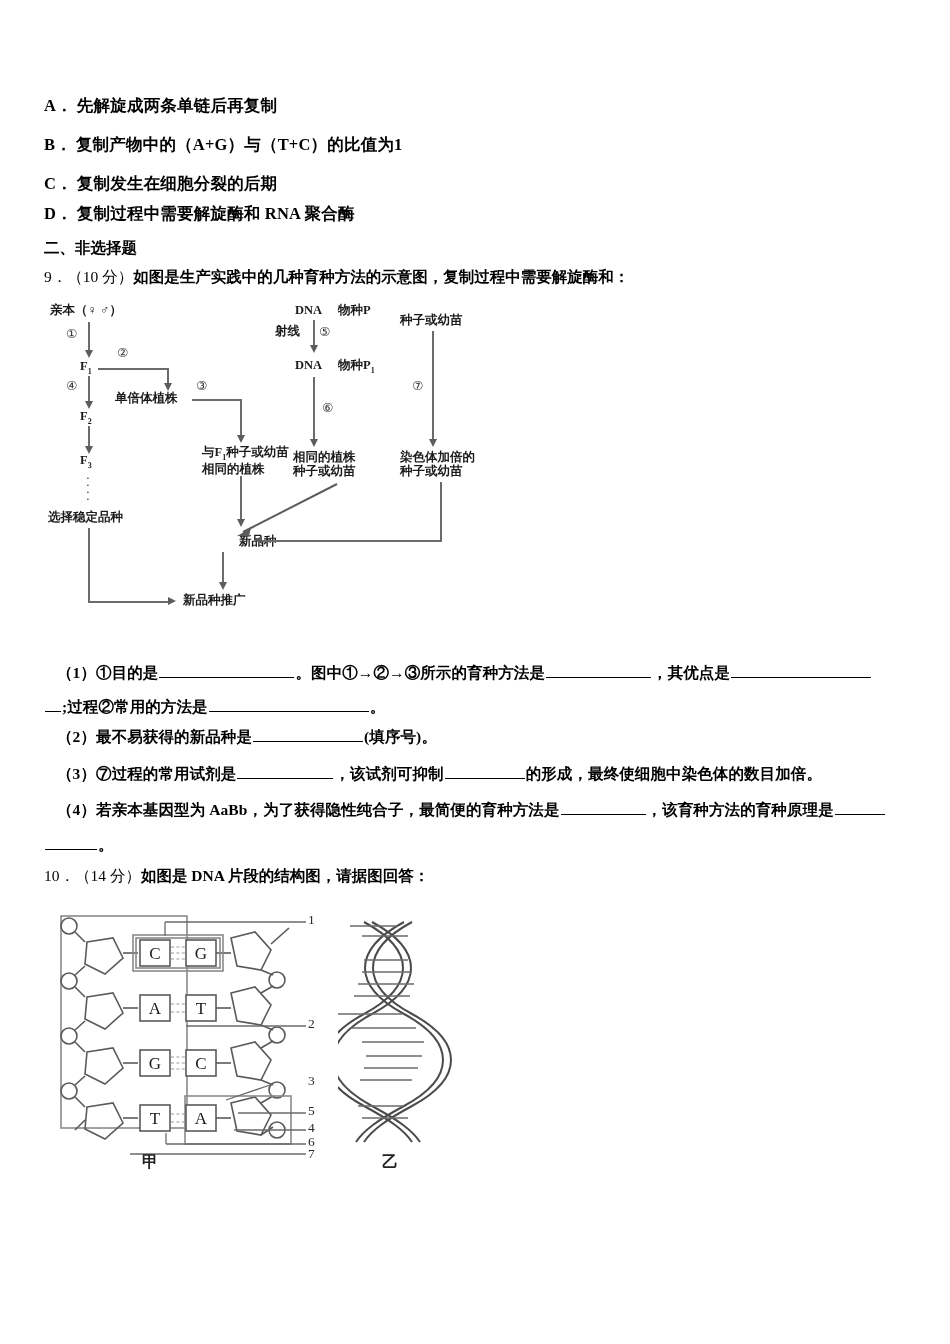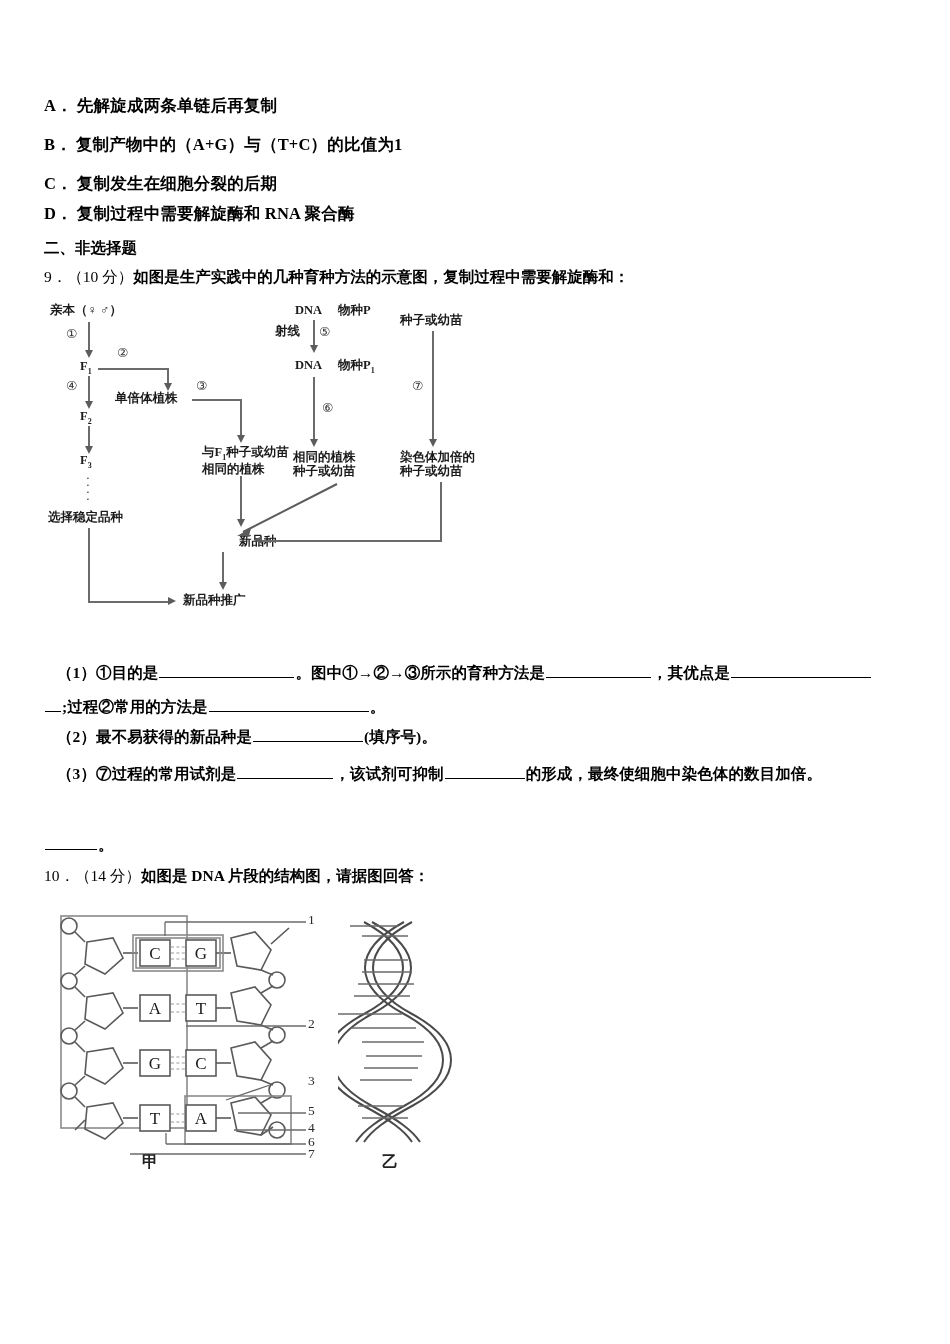--- a/index.html
+++ b/index.html
@@ -261,20 +261,23 @@
   </div>
 
   <div class="qline" style="left:57px; top:725px;">
     <span>（2）最不易获得的新品种是</span><span class="blank" style="width:110px;"></span><span>(填序号)。</span>
   </div>
 
   <div class="qline" style="left:57px; top:762px;">
     <span>（3）⑦过程的常用试剂是</span><span class="blank" style="width:96px;"></span><span>，该试剂可抑制</span><span class="blank" style="width:80px;"></span><span>的形成，最终使细胞中染色体的数目加倍。</span>
   </div>
 
+  <div class="qline" style="left:57px; top:798px;">
+    <span>（4）若亲本基因型为 AaBb，为了获得隐性纯合子，最简便的育种方法是</span><span class="blank" style="width:85px;"></span><span>，该育种方法的育种原理是</span><span class="blank" style="width:50px;"></span>
+  </div>
   <div class="qline" style="left:44px; top:833px;">
     <span class="blank" style="width:52px;"></span><span>。</span>
   </div>
 
   <div class="q-head" style="left:44px; top:866px;">
     <span class="num">10．</span><span class="num">（14 分）</span><b>如图是 DNA 片段的结构图，请据图回答：</b>
   </div>
 
   <div class="dg" style="left:0; top:0; width:950px; height:1344px;">
 

